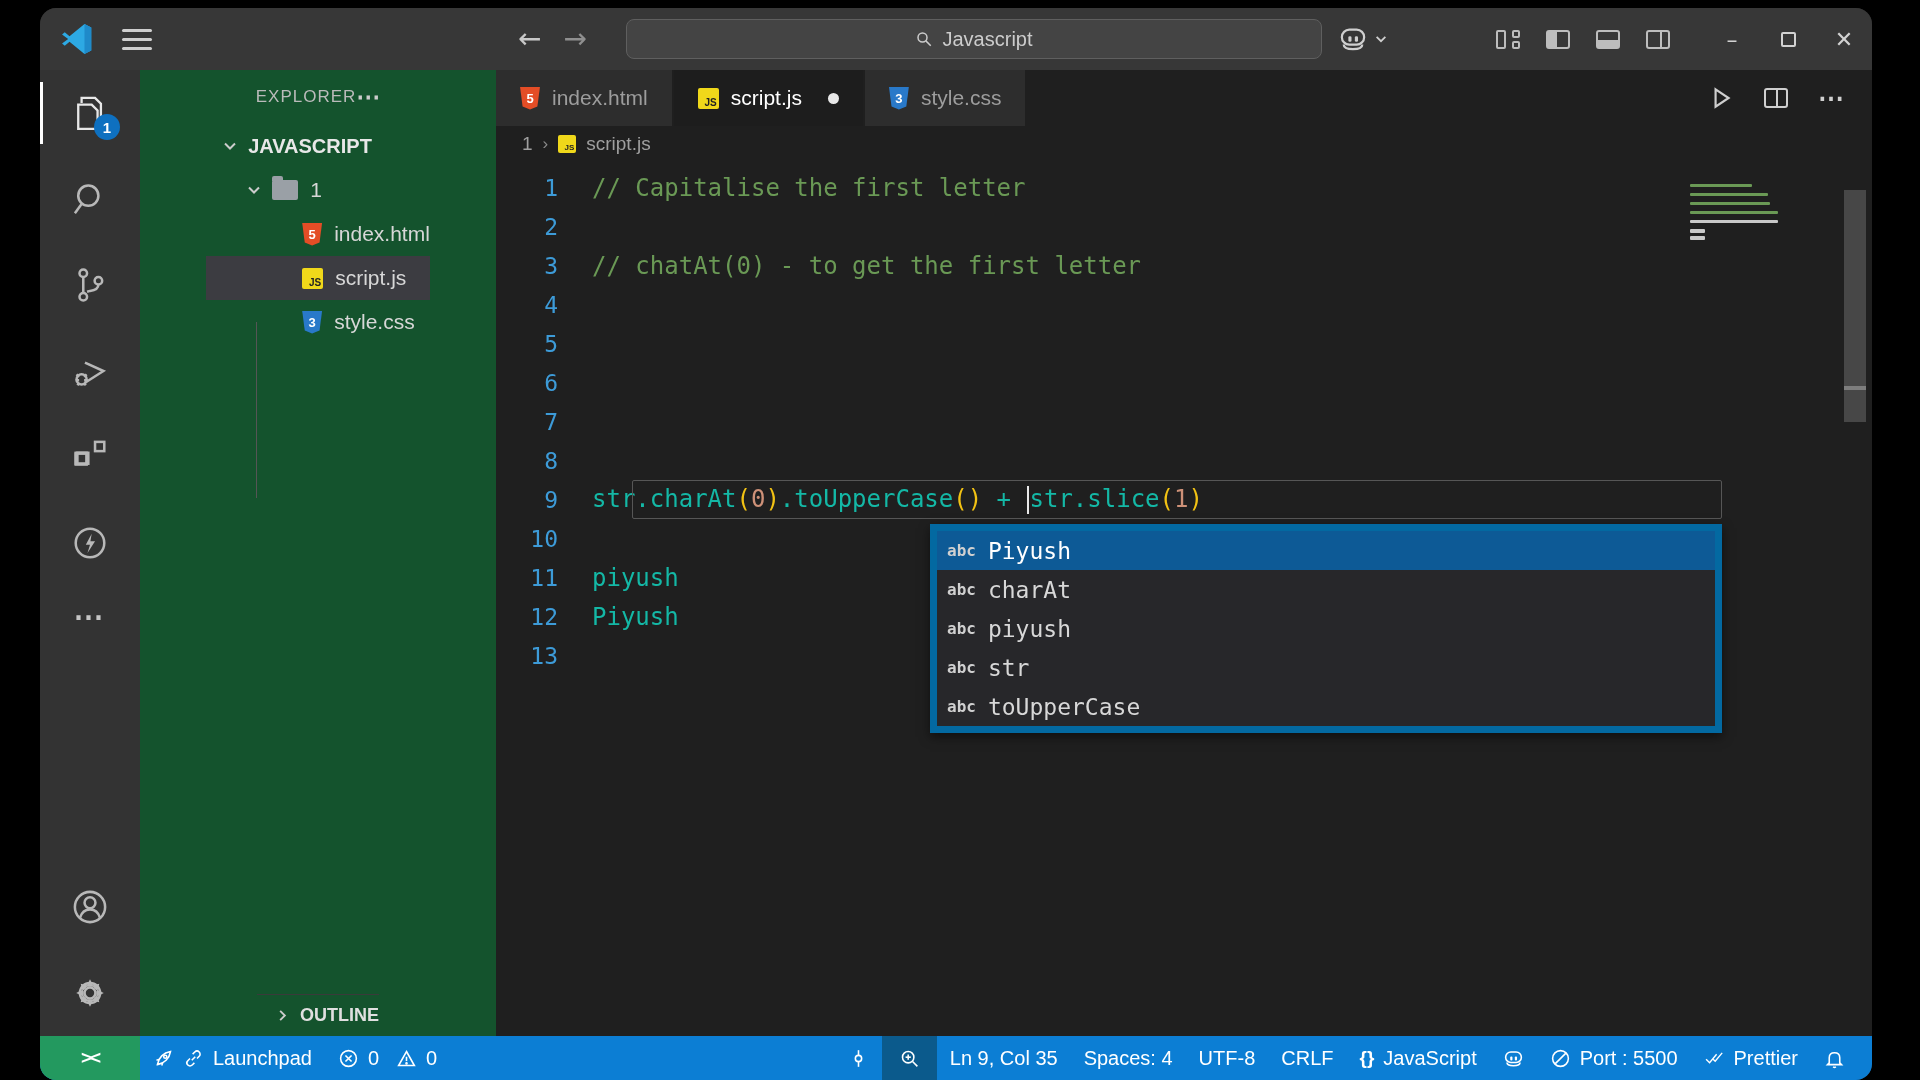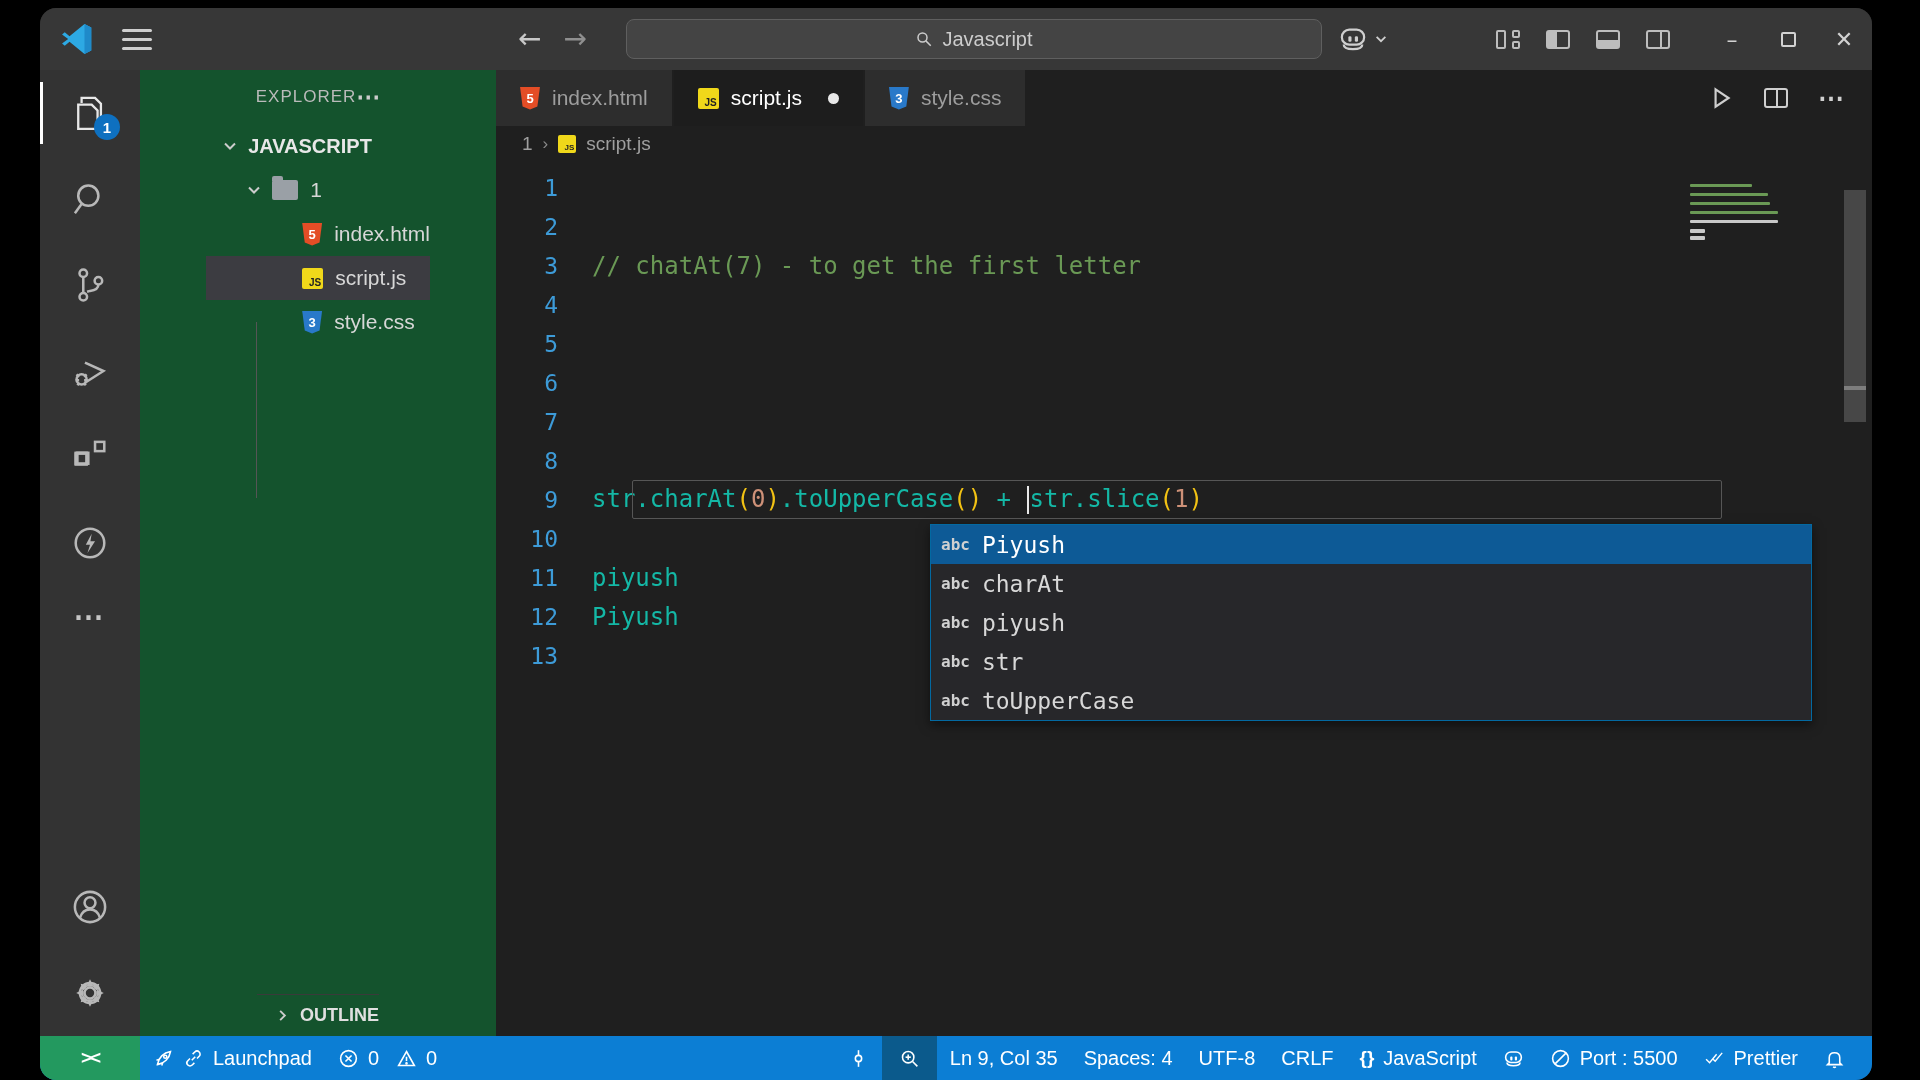--- a/index.html
+++ b/index.html
@@ -110,22 +110,22 @@
   .cline .ltext { white-space:pre; }
   .cline.current .curbox { position:absolute; left:136px; right:150px; top:0; bottom:0;
                            border:1px solid #565656; border-radius:2px; pointer-events:none; }
   .tok-comment { color:#6a9955; }
   .tok-plain { color:#14b8a6; }
   .tok-paren { color:#f2c214; }
   .tok-num { color:#ce9178; }
   .cursor { display:inline-block; width:2px; height:28px; background:#e8e8e8; vertical-align:middle; margin:0 1px; }
 
   
-  .suggest { position:absolute; left:434px; top:362px; width:882px; background:#27272a;
-             border:1px solid #0369a1; box-shadow:0 4px 10px rgba(0,0,0,.5); }
+  .suggest { position:absolute; left:434px; top:362px; width:792px; background:#27272a;
+             border:7px solid #0369a1; box-shadow:0 4px 10px rgba(0,0,0,.5); }
   .sug-row { height:39px; display:flex; align-items:center; gap:12px; padding-left:10px;
              color:#d8d8d8; font-size:23px; font-family:"DejaVu Sans Mono","Liberation Mono", monospace; }
   .sug-row.selected { background:#0d5a96; color:#ffffff; }
   .abc { font-size:16px; font-weight:bold; color:#d0d0d0; letter-spacing:0; }
 
   
   .minimap { position:absolute; left:1194px; top:22px; width:110px; }
   .minimap div { border-radius:1px; }
   .scrollbar { position:absolute; left:1348px; top:28px; width:22px; height:232px; background:#474747; }
   .scrollbar .tick { position:absolute; left:0; right:0; top:196px; height:4px; background:#7d7d7d; }
@@ -351,28 +351,29 @@
         <span>1</span>
         <span class="sep">›</span>
         <span class="fi fi-js" style="width:18px;height:18px;font-size:8px;">JS</span>
         <span>script.js</span>
       </div>
 
       <div class="codearea">
         <div class="codelines" id="code-lines">
             <div class="cline">
               <span class="lnum">1</span>
+              <span class="ltext"><span class="tok-comment">// Capitalise the first letter</span></span>
             </div>
             <div class="cline">
               <span class="lnum">2</span>
               <span class="ltext"></span>
             </div>
             <div class="cline">
               <span class="lnum">3</span>
-              <span class="ltext"><span class="tok-comment">// chatAt(7) - to get the first letter</span></span>
+              <span class="ltext"><span class="tok-comment">// chatAt(0) - to get the first letter</span></span>
             </div>
             <div class="cline">
               <span class="lnum">4</span>
               <span class="ltext"></span>
             </div>
             <div class="cline">
               <span class="lnum">5</span>
             </div>
             <div class="cline">
               <span class="lnum">6</span>

